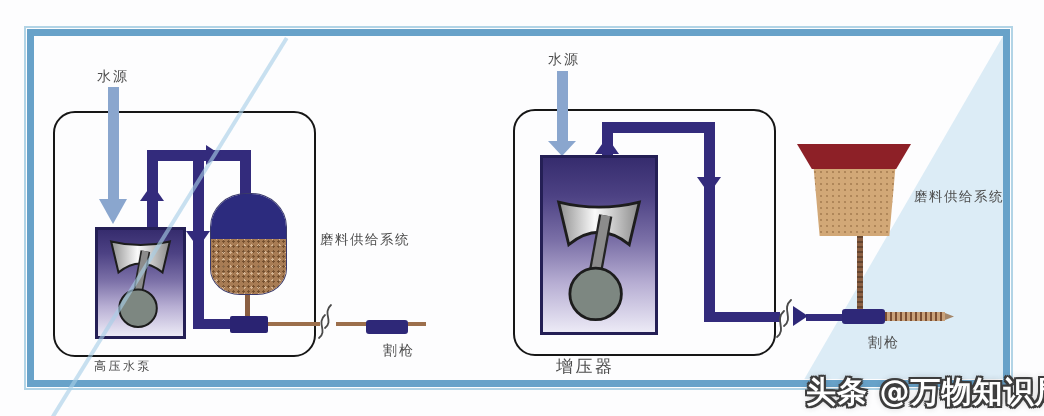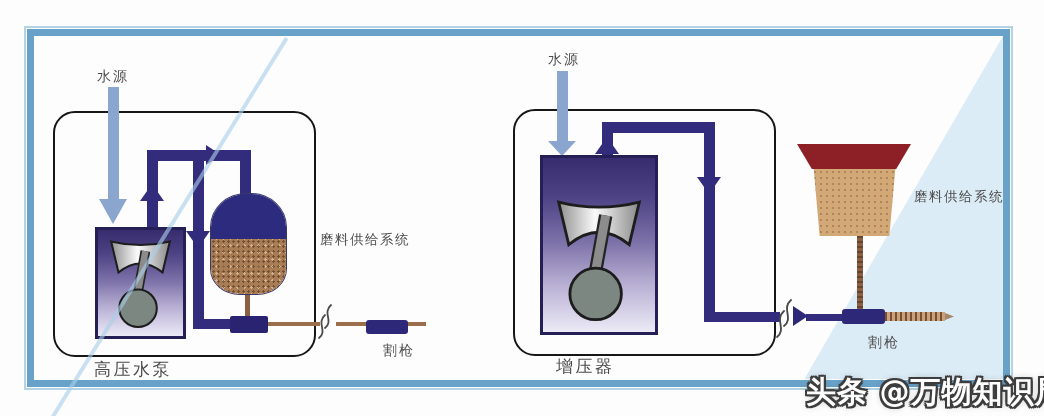--- a/index.html
+++ b/index.html
@@ -135,21 +135,21 @@
   <div class="abs brown" style="left:268px;top:322px;width:52px;height:4px;"></div>
   <div class="abs brown" style="left:336px;top:322px;width:32px;height:4px;"></div>
   <svg class="abs brk" style="left:313px;top:300px;" width="24" height="42">
     <path d="M6,38 C15,31 3,23 12,15 M12,28 C21,21 9,13 18,5" stroke="#4a4a4a" fill="none" stroke-width="1.8" stroke-linecap="round"></path>
   </svg>
   <div class="abs gun" style="left:366px;top:320px;width:42px;height:14px;"></div>
   <div class="abs brown" style="left:408px;top:322px;width:18px;height:4px;"></div>
 
   <div class="abs lbl small" style="left:320px;top:231px;">磨料供给系统</div>
   <div class="abs lbl" style="left:383px;top:342px;">割枪</div>
-  <div class="abs lbl" style="left:94px;top:358px;font-size:17px;letter-spacing:2.5px;">高压水泵</div>
+  <div class="abs lbl" style="left:94px;top:358px;font-size:12px;letter-spacing:2.5px;">高压水泵</div>
 
   <div class="abs sysbox" id="box2"></div>
 
   <div class="abs lbl" style="left:548px;top:51px;">水源</div>
   <div class="abs wshaft" style="left:557px;top:71px;height:70px;"></div>
   <div class="abs whead" style="left:548px;top:141px;border-top:15px solid #8aa6ce;"></div>
 
   <div class="abs pipe" style="left:602px;top:122px;width:11px;height:33px;"></div>
   <div class="abs arr up" style="left:595px;top:137px;"></div>
   <div class="abs pipe" style="left:602px;top:122px;width:113px;height:11px;"></div>

